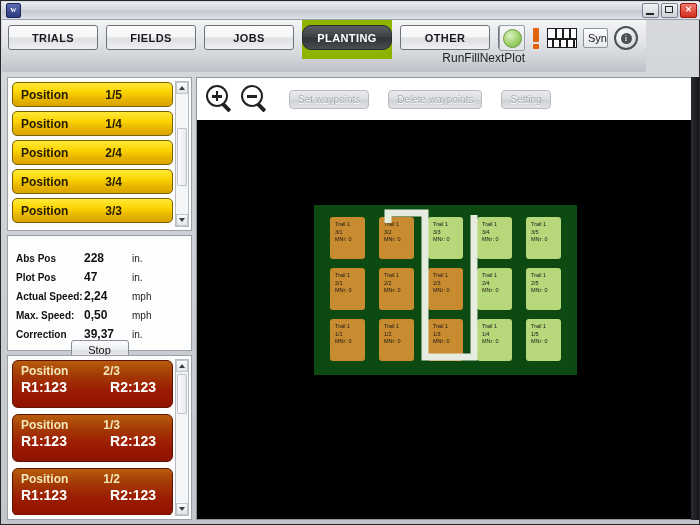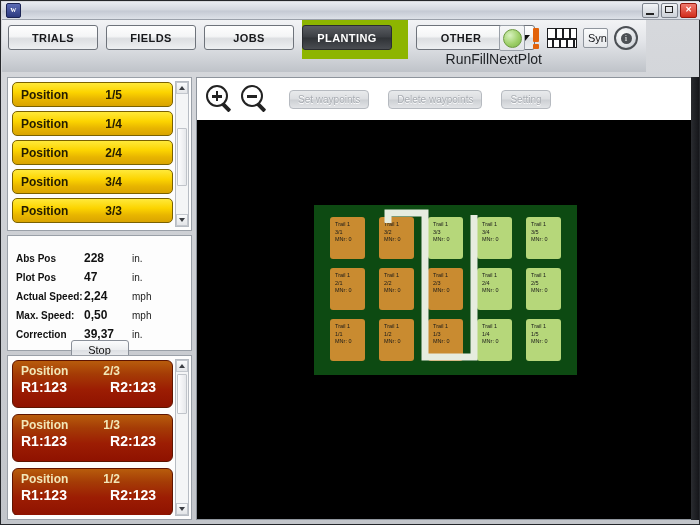--- a/index.html
+++ b/index.html
@@ -66,21 +66,22 @@
     border:1px solid #6e737b;border-radius:3px;
     background:linear-gradient(180deg,#fefefe 0%,#f4f5f6 45%,#dcdee1 55%,#eef0f2 100%);
     font-size:11px;font-weight:bold;color:#18191c;letter-spacing:0.4px;
     display:flex;align-items:center;justify-content:center;
     margin-right:8px;box-sizing:border-box;
     text-align:center;
   }
   .tabwrap.active .tab{
     background:linear-gradient(180deg,#5a5d62 0%,#3c3f44 48%,#2f3236 52%,#4a4d52 100%);
     color:#ffffff;border-color:#2a2c30;
-    margin-right:16px;
+    margin-right:0;
+    border-radius:9px;
   }
   .tabwrap.active{margin-right:8px;}
   .dropbtn{
     width:21px;height:25px;border:1px solid #6e737b;border-radius:3px;
     background:linear-gradient(180deg,#fefefe 0%,#f4f5f6 45%,#dcdee1 55%,#eef0f2 100%);
     display:flex;align-items:center;justify-content:center;box-sizing:border-box;
   }
   .caret{width:0;height:0;border-left:5px solid transparent;border-right:5px solid transparent;border-top:6px solid #111;}
 
   
@@ -120,21 +121,21 @@
     background:radial-gradient(circle at 35% 30%,#fbfcfd 0%,#dfe2e6 60%,#b9bec5 100%);
     border:2px solid #4c5055;box-sizing:border-box;
     display:flex;align-items:center;justify-content:center;
   }
   .ic-info i{
     display:block;width:11px;height:11px;border-radius:50%;
     background:#4c5055;color:#fff;font-size:9px;line-height:11px;text-align:center;
     font-family:"Liberation Serif", serif;font-style:normal;
   }
   .statuslabel{
-    position:absolute;right:104px;top:31px;font-size:14px;color:#1d2024;white-space:nowrap;
+    position:absolute;right:121px;top:31px;font-size:12px;color:#1d2024;white-space:nowrap;
   }
 
   
   .sidebar{
     position:absolute;left:6px;top:76px;width:185px;height:406px;
   }
   .panel{
     background:#fdfdfd;border:1px solid #9aa0a8;box-sizing:border-box;
     position:relative;
   }

